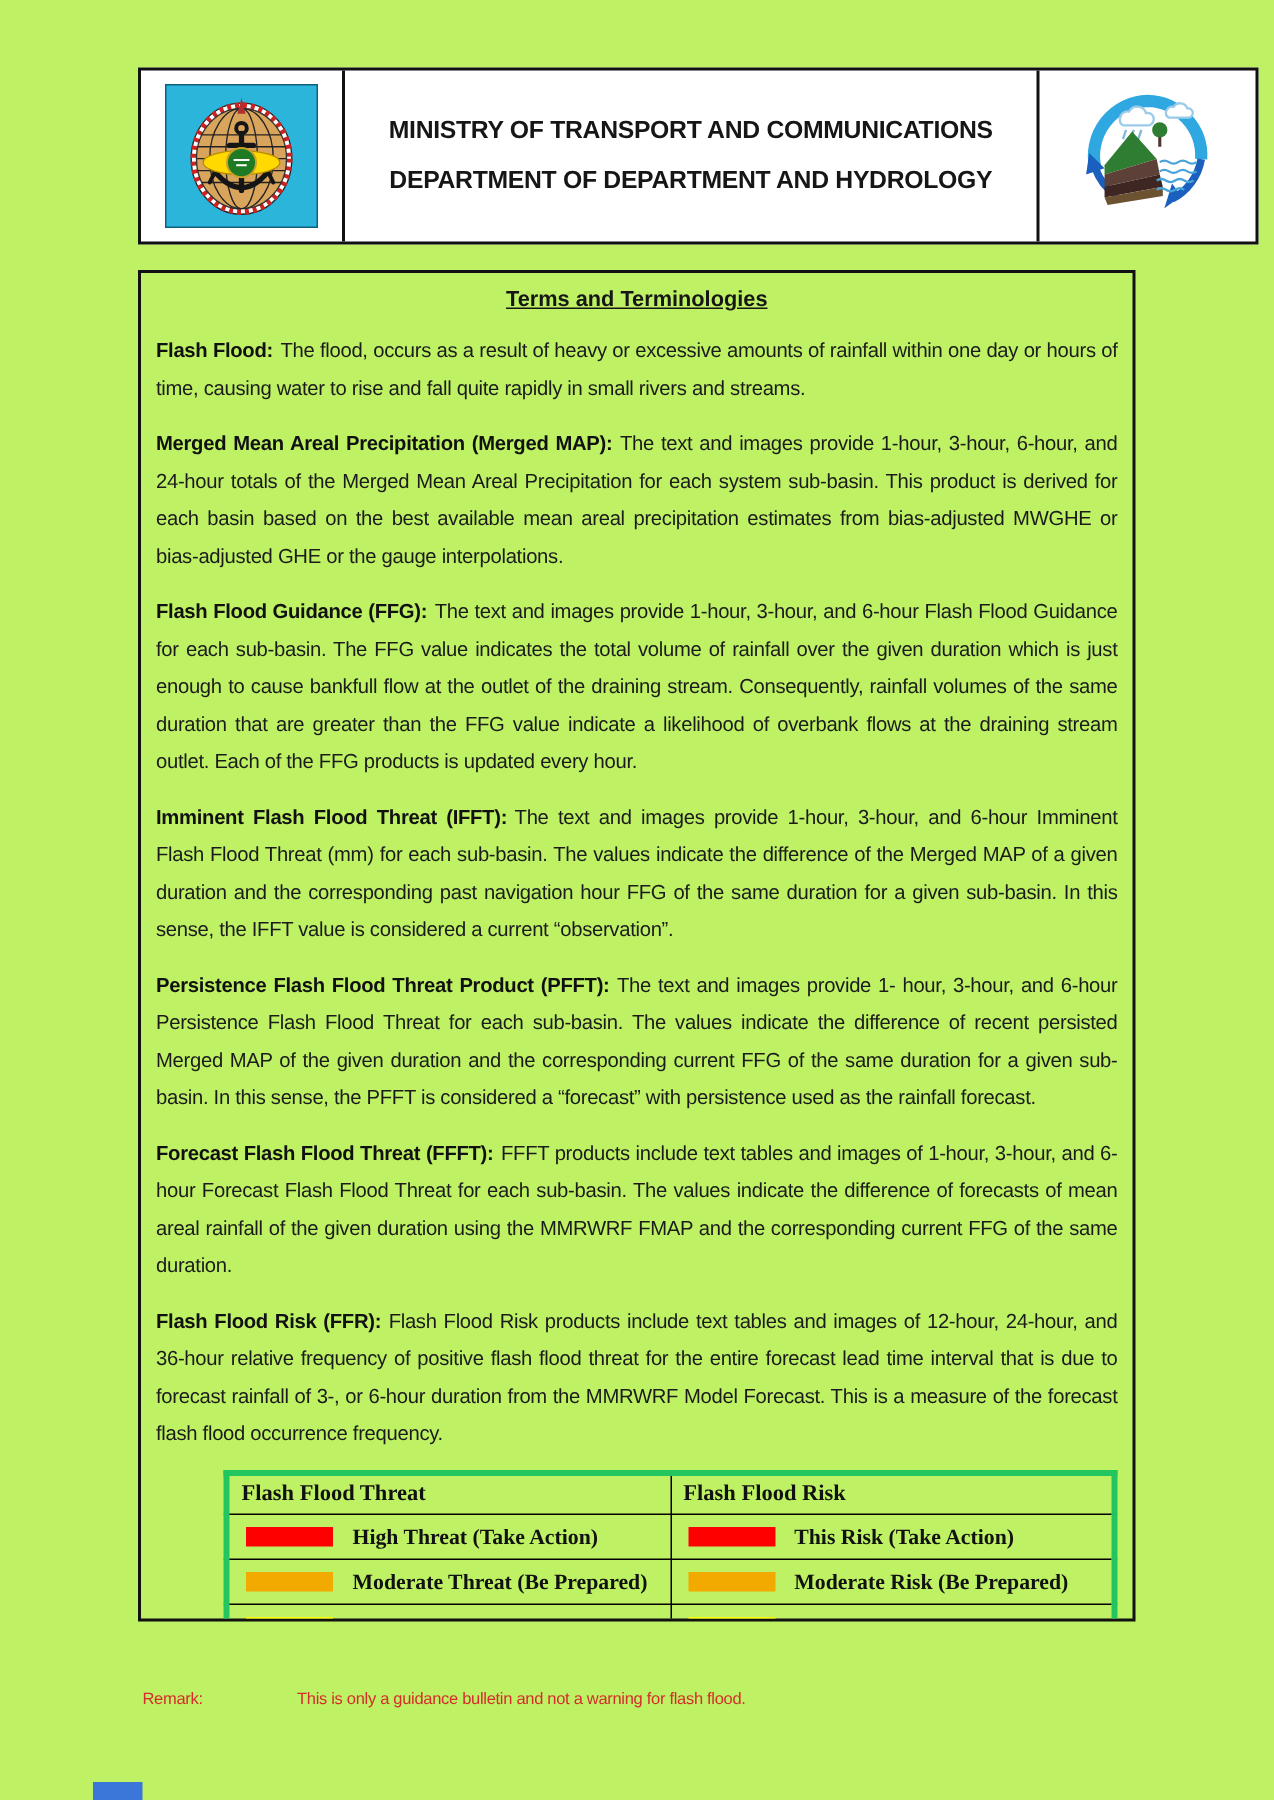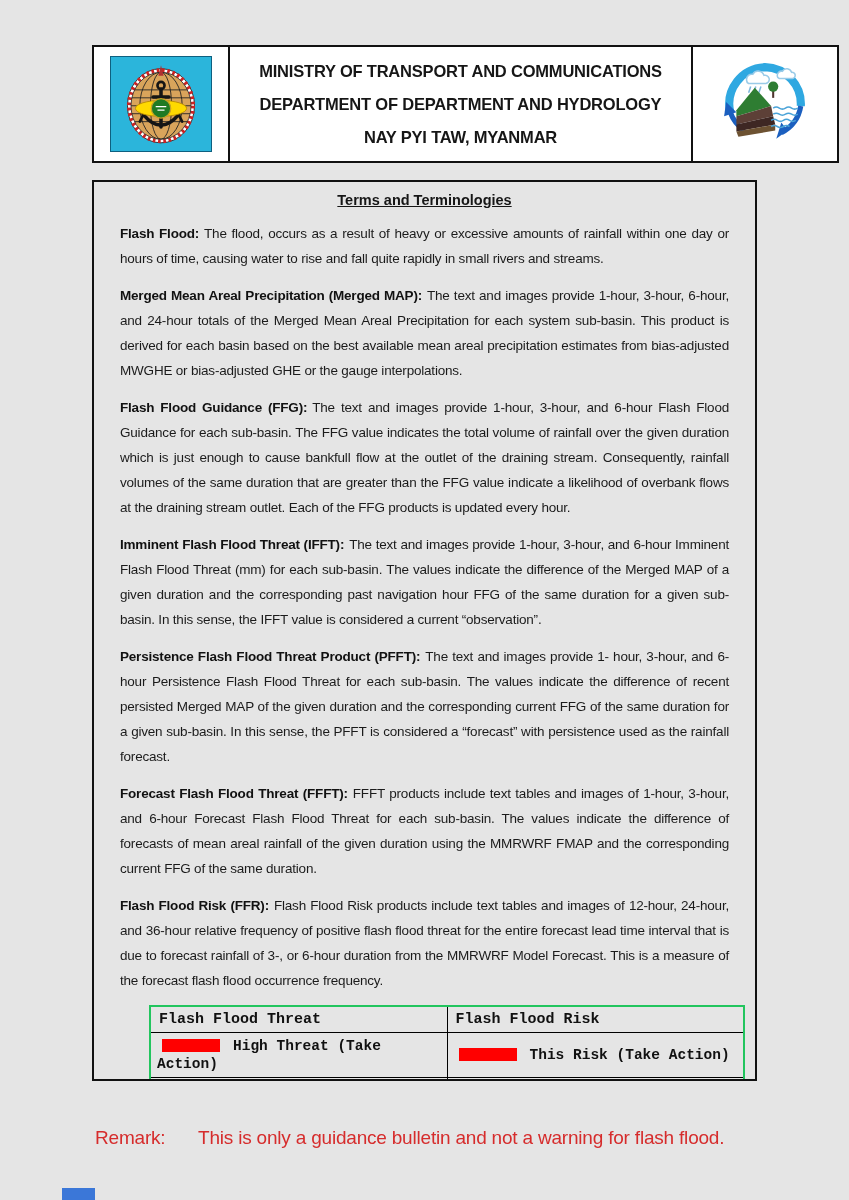--- a/index.html
+++ b/index.html
@@ -1,49 +1,49 @@
 <!DOCTYPE html>
 <html><head>
 <meta charset="utf-8">
 <style>
   html,body{margin:0;padding:0;background:#fff;}
-  .page{position:relative;width:849px;height:1200px;background:#e5e5e5;
+  .page{position:relative;width:849px;height:1200px;background:#bef264;
         font-family:"Liberation Sans", sans-serif;color:#1b1b1b;overflow:hidden;}
 
   
   .header-box{position:absolute;left:92px;top:45px;width:747px;height:118px;
               border:2px solid #111;box-sizing:border-box;display:flex;background:#fff;}
   .hcell-left{width:134px;border-right:2px solid #111;display:flex;align-items:center;justify-content:center;}
   .hcell-center{flex:1;display:flex;flex-direction:column;justify-content:center;text-align:center;}
   .hcell-right{width:144px;border-left:2px solid #111;display:flex;align-items:center;justify-content:center;}
   .hline{font-weight:bold;font-size:16.5px;line-height:33px;letter-spacing:-0.2px;color:#161616;}
   .emblem-bg{width:102px;height:96px;background:#2BB5DB;border:1px solid #0e6080;
              display:flex;align-items:center;justify-content:center;box-sizing:border-box;}
 
   
   .content-box{position:absolute;left:92px;top:180px;width:665px;height:901px;
                border:2px solid #111;box-sizing:border-box;padding:8px 10px 0;overflow:hidden;}
   .doc-title{text-align:center;font-weight:bold;font-size:14.5px;text-decoration:underline;
              margin:2px 0 13px;color:#161616;}
   .para{font-size:13.5px;line-height:25px;text-align:justify;letter-spacing:-0.2px;
-        margin:0 16px 12px;color:#1b1b1b;}
+        margin:0 0 12px;color:#1b1b1b;}
   .term{font-weight:bold;margin-right:5px;color:#111;}
 
   
   .legend-table{border-collapse:collapse;margin:3px 0 0 45px;
                 font-family:"Liberation Serif", serif;table-layout:fixed;}
   .legend-table th,.legend-table td{border:1px solid #000;}
-  .legend-table{border:2px solid #22c55e;font-family:Liberation Mono, monospace;}
+  .legend-table{border:4px solid #22c55e;}
   .legend-table th{width:301px;text-align:left;font-size:15px;padding:4px 8px;color:#111;}
   .legend-table td{padding:4px 6px;height:21px;margin-left:28px;}
   .swatch{display:inline-block;width:58px;height:13px;margin:0 13px 0 5px;vertical-align:-2px;}
   .legend-label{font-weight:bold;font-size:14.5px;color:#111;}
 
   
-  .remark-row{position:absolute;left:95px;top:1127px;font-size:19px;letter-spacing:-0.2px;}
+  .remark-row{position:absolute;left:95px;top:1127px;font-size:11px;letter-spacing:-0.2px;}
   .remark-label{display:inline-block;width:103px;}
 
   
   .page-fragment{position:absolute;left:62px;top:1188px;width:33px;height:12px;background:#3B77D8;}
 </style>
 </head>
 <body>
 
 <div class="page">
 
@@ -84,21 +84,20 @@
 
           <ellipse cx="51" cy="53" rx="29" ry="9" fill="#FFD900" stroke="#b88a00" stroke-width="1"></ellipse>
           <circle cx="51" cy="53" r="11" fill="#1F7A24" stroke="#C9A227" stroke-width="1.5"></circle>
           <path d="M45,51 h12 M47,55 h8" stroke="#fff" stroke-width="1.5"></path>
         </svg>
       </div>
     </div>
     <div class="hcell-center">
       <div class="hline">MINISTRY OF TRANSPORT AND COMMUNICATIONS</div>
       <div class="hline">DEPARTMENT OF DEPARTMENT AND HYDROLOGY</div>
-      <div class="hline">NAY PYI TAW, MYANMAR</div>
     </div>
     <div class="hcell-right">
       <svg width="90" height="90" viewBox="0 0 88 88">
 
         <path d="M10,52 A36,36 0 0 1 44,8 A36,36 0 0 1 79,46" fill="none" stroke="#2FA8E1" stroke-width="8"></path>
         <path d="M79,46 A36,36 0 0 1 60,72" fill="none" stroke="#1B5FBF" stroke-width="5"></path>
         <polygon points="55,78 66,70 60,62" fill="#1B5FBF"></polygon>
         <path d="M10,52 A36,36 0 0 0 24,70" fill="none" stroke="#1B5FBF" stroke-width="5"></path>
         <polygon points="6,42 4,56 16,52" fill="#1B5FBF"></polygon>
 
@@ -152,20 +151,24 @@
       <tbody>
           <tr>
         <th>Flash Flood Threat</th>
         <th>Flash Flood Risk</th>
       </tr>
       <tr>
         <td><span class="swatch" style="background: rgb(255, 0, 0);"></span><span class="legend-label">High Threat (Take Action)</span></td>
         <td><span class="swatch" style="background: rgb(255, 0, 0);"></span><span class="legend-label">This Risk (Take Action)</span></td>
       </tr>
       <tr>
+        <td><span class="swatch" style="background: rgb(242, 169, 0);"></span><span class="legend-label">Moderate Threat (Be Prepared)</span></td>
+        <td><span class="swatch" style="background: rgb(242, 169, 0);"></span><span class="legend-label">Moderate Risk (Be Prepared)</span></td>
+      </tr>
+      <tr>
         <td><span class="swatch" style="background: rgb(255, 255, 0);"></span><span class="legend-label">Low Threat (Be Updated)</span></td>
         <td><span class="swatch" style="background: rgb(255, 255, 0);"></span><span class="legend-label">Low Risk (Be Updated)</span></td>
       </tr>
     </tbody>
       </table>
   </div>
 
   <div class="remark-row" style="color: rgb(214, 44, 44);">
     <span class="remark-label">Remark:</span><span>This is only a guidance bulletin and not a warning for flash flood.</span>
   </div>

